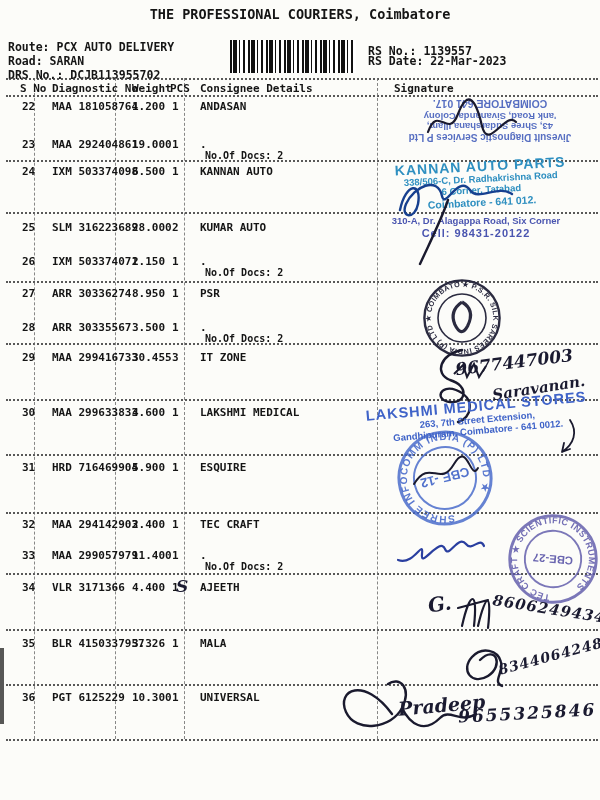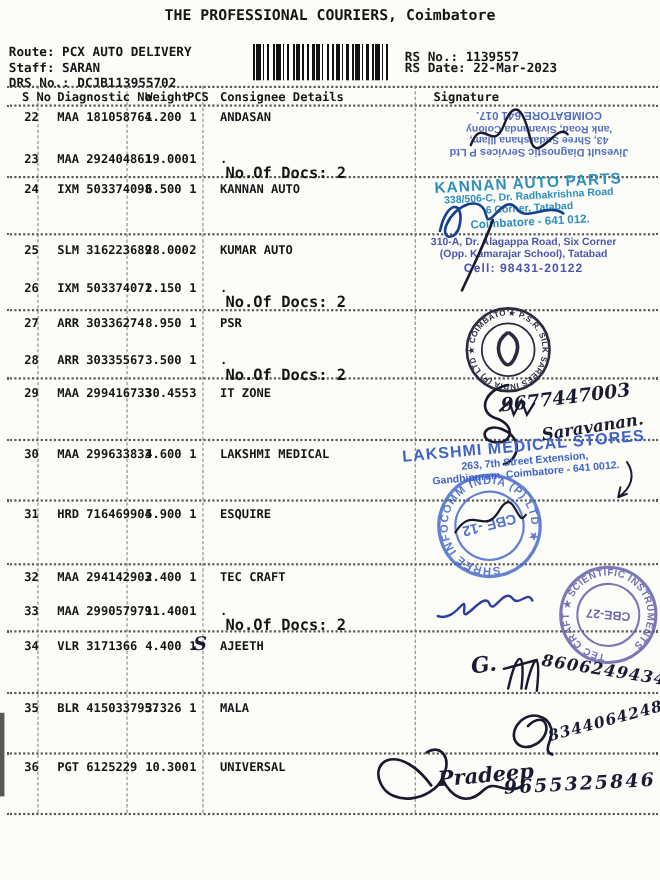--- a/index.html
+++ b/index.html
@@ -8,39 +8,39 @@
   .t{position:absolute;white-space:nowrap;font-weight:700;}
   .title{left:0;width:600px;text-align:center;font-size:13.5px;}
   .sub{left:0;width:600px;text-align:center;font-size:13px;}
   .hinfo{font-size:11.5px;}
   .barcode{position:absolute;left:230px;top:40px;width:126px;height:33px;
     background:repeating-linear-gradient(90deg,#111 0 2px,#fff 2px 3px,#111 3px 7px,#fff 7px 9px,#111 9px 10px,#fff 10px 13px,#111 13px 15px,#fff 15px 18px);}
   .hline{position:absolute;left:6px;width:592px;height:0;border-top:2px dotted #3c3c3c;opacity:.85;}
   .vline{position:absolute;width:0;border-left:1px dashed #6a6a6a;top:78px;height:661px;opacity:.8;}
   .cell{position:absolute;font-weight:700;font-size:11px;white-space:nowrap;}
   .c-sno{left:10px;} .c-con{left:40px;} .c-wt{left:120px;} .c-pcs{left:160px;} .c-cons{left:188px;}
-  .c-docs{left:205px;font-size:14px;}
+  .c-docs{left:205px;font-size:10px;}
   .hdr{font-size:11px;}
   .trow{position:absolute;left:12px;width:600px;height:14px;}
   .stamp{position:absolute;text-align:center;line-height:1.15;font-family:"Liberation Sans",sans-serif;font-weight:700;}
   .stamp .l0{font-size:14px;letter-spacing:1px;}
   .stamp .ln{font-size:9.5px;}
   .hand{position:absolute;font-family:"DejaVu Serif","Liberation Serif",serif;font-style:italic;
         font-weight:700;white-space:nowrap;color:#1a1a30;}
   svg{position:absolute;overflow:visible;}
   .edge{position:absolute;left:0;top:648px;width:4px;height:76px;background:#3a3a3a;opacity:.85;}
 </style>
 </head>
 <body>
 
 <div class="page">
 
   <div class="t title" style="top:6px">THE PROFESSIONAL COURIERS, Coimbatore</div>
   <div class="t hinfo" style="left:8px;top:40px">Route: PCX AUTO DELIVERY</div>
-  <div class="t hinfo" style="left:8px;top:54px">Staff: SARAN</div>
+  <div class="t hinfo" style="left:8px;top:54px">Road: SARAN</div>
   <div class="t hinfo" style="left:8px;top:68px">DRS No.: DCJB113955702</div>
   <div class="barcode"></div>
   <div class="t hinfo" style="left:368px;top:44px">RS No.: 1139557</div>
   <div class="t hinfo" style="left:368px;top:54px">RS Date: 22-Mar-2023</div>
 
   <div class="hline" style="top:78px"></div>
   <div class="hline" style="top:95px"></div>
   <div class="hline" style="top:160px"></div>
   <div class="hline" style="top:212px"></div>
   <div class="hline" style="top:281px"></div>
@@ -202,21 +202,20 @@
     <div class="ln">338/506-C, Dr. Radhakrishna Road</div>
     <div class="ln">6 Corner, Tatabad</div>
     <div class="ln" style="font-size:10.5px">Coimbatore - 641 012.</div>
   </div>
   <svg style="left:392px;top:168px" width="130" height="55">
     <path d="M8,42 C14,14 30,14 26,36 C23,52 8,50 14,36 C22,18 46,8 50,28 C53,42 66,6 78,22 C86,34 106,16 120,26" fill="none" stroke="#17408f" stroke-width="2.4" stroke-linecap="round"></path>
   </svg>
 
   <div class="stamp" style="left:352px;top:216px;width:248px;color:#4a55b0">
     <div class="ln">310-A, Dr. Alagappa Road, Six Corner</div>
-    <div class="ln">(Opp. Kamarajar School), Tatabad</div>
     <div class="ln" style="font-size:11px;letter-spacing:1px">Cell: 98431-20122</div>
   </div>
   <svg style="left:416px;top:198px" width="40" height="70">
     <path d="M32,2 C26,20 16,40 4,66" fill="none" stroke="#1a1a2e" stroke-width="2.4" stroke-linecap="round"></path>
   </svg>
 
   <svg style="left:422px;top:278px" width="80" height="80" viewBox="0 0 100 100">
     <defs>
         <path id="ringA" d="M50,11 a39,39 0 1,1 -0.01,0"></path>
       </defs>

